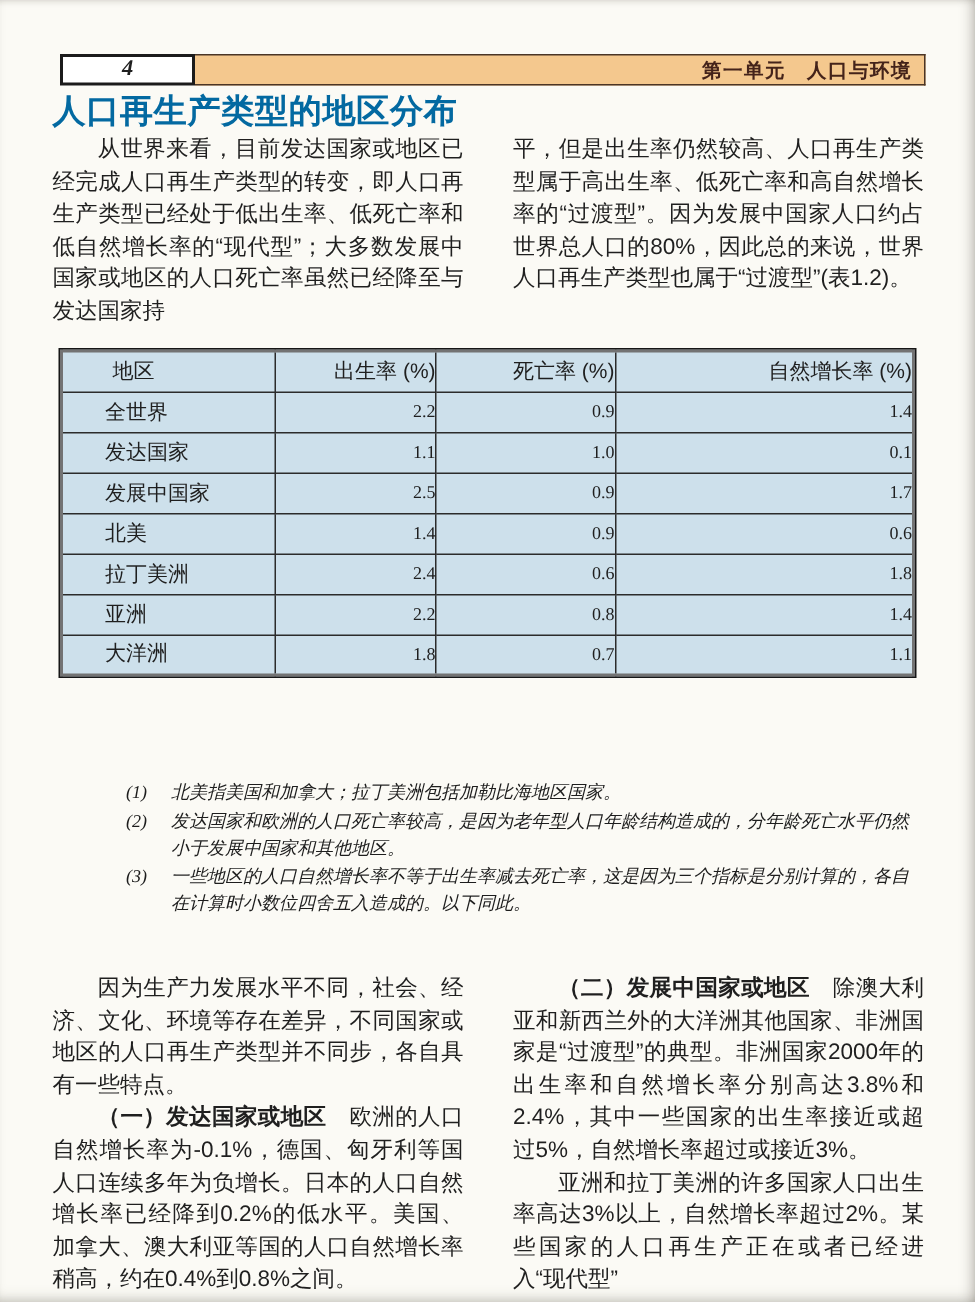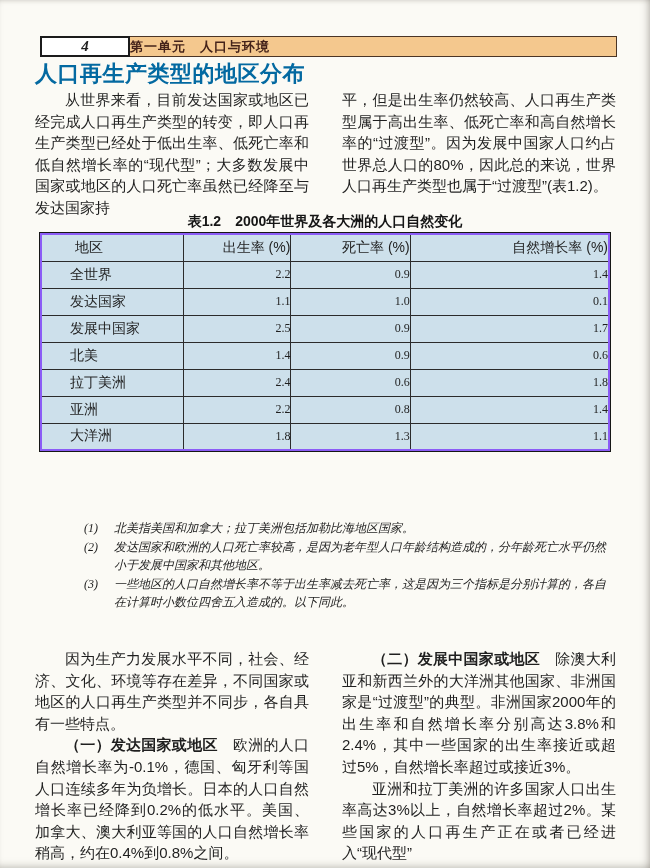--- a/index.html
+++ b/index.html
@@ -13,41 +13,41 @@
 
   
   .header-strip { position:absolute; top:36px; left:40px; width:577px; height:21px; display:flex; }
   .page-num-box {
     width:90px; height:100%; background:#ffffff; border:2px solid #1b1b1b;
     display:flex; align-items:center; justify-content:center;
     font-family:"Liberation Serif", serif; font-weight:bold; font-style:italic; font-size:15px;
   }
   .unit-banner {
     flex:1; height:100%; border:1px solid #4a3526; border-left:none;
-    display:flex; align-items:center; justify-content:flex-start; padding-right:24px;
+    display:flex; align-items:center; justify-content:flex-end; padding-right:8px;
     font-weight:bold; font-size:13px; color:#44231a; letter-spacing:1px;
   }
 
   
   .page-title { position:absolute; top:59px; left:35px; font-size:22px; font-weight:bold; color:#0369a1; letter-spacing:.5px; }
 
   
   .twocol { position:absolute; left:35px; width:581px; display:flex; gap:33px; }
   .col { width:283px; font-size:15px; line-height:21.6px; text-align:justify; }
   .intro-section { top:89px; }
   .indent { text-indent:2em; }
   .body-section { top:648px; }
   .col p { text-indent:2em; }
   .col p b { font-weight:bold; }
 
   
   .table-title { position:absolute; top:213px; left:0; width:650px; text-align:center; font-weight:bold; font-size:14px; color:#161616; }
   table.data { position:absolute; top:233px; left:40px; width:570px; border-collapse:collapse; background:#cde0eb; }
   table.data th, table.data td { border:1px solid #2b2b2b; height:27px; font-weight:normal; }
-  table.data { border:2px solid #8b5cf6; outline:1px solid #161616; }
+  table.data { border:2px solid #737373; outline:1px solid #161616; }
   th.c-region, td.c-region { width:25%; text-align:left; padding-left:28px; font-size:14px; }
   th.c-num, td.c-num { text-align:right; font-size:14px; }
   th.c-birth, td.c-birth { width:19%; }
   th.c-death, td.c-death { width:21%; }
   th.c-growth, td.c-growth { width:35%; }
   td.c-num { font-family:"Liberation Serif", serif; font-size:12px; }
   th.c-region { padding-left:33px; }
 
   
   .notes { position:absolute; top:519px; left:66px; width:540px; font-family:"Liberation Serif", serif; font-style:italic; font-size:12px; line-height:18.5px; color:#1d1d1d; }
@@ -70,21 +70,20 @@
     </div>
   </div>
 
   <h1 class="page-title">人口再生产类型的地区分布</h1>
 
   <div class="twocol intro-section">
     <div class="col indent">从世界来看，目前发达国家或地区已经完成人口再生产类型的转变，即人口再生产类型已经处于低出生率、低死亡率和低自然增长率的“现代型”；大多数发展中国家或地区的人口死亡率虽然已经降至与发达国家持</div>
     <div class="col">平，但是出生率仍然较高、人口再生产类型属于高出生率、低死亡率和高自然增长率的“过渡型”。因为发展中国家人口约占世界总人口的80%，因此总的来说，世界人口再生产类型也属于“过渡型”(表1.2)。</div>
   </div>
 
-  <div class="table-title">表1.2　2000年世界及各大洲的人口自然变化</div>
 
   <table class="data">
     <thead>
       <tr>
         <th class="c-region">地区</th>
         <th class="c-num c-birth">出生率 (%)</th>
         <th class="c-num c-death">死亡率 (%)</th>
         <th class="c-num c-growth">自然增长率 (%)</th>
       </tr>
     </thead>
@@ -130,21 +129,21 @@
           <td class="c-region">亚洲</td>
           <td class="c-num c-birth">2.2</td>
           <td class="c-num c-death">0.8</td>
           <td class="c-num c-growth">1.4</td>
         </tr>
 
 
         <tr>
           <td class="c-region">大洋洲</td>
           <td class="c-num c-birth">1.8</td>
-          <td class="c-num c-death">1.3</td>
+          <td class="c-num c-death">0.7</td>
           <td class="c-num c-growth">1.1</td>
         </tr>
       </tbody>
   </table>
 
   <div class="notes">
     <div>
 
         <div class="note-item">
           <span class="note-num">(1)</span>

